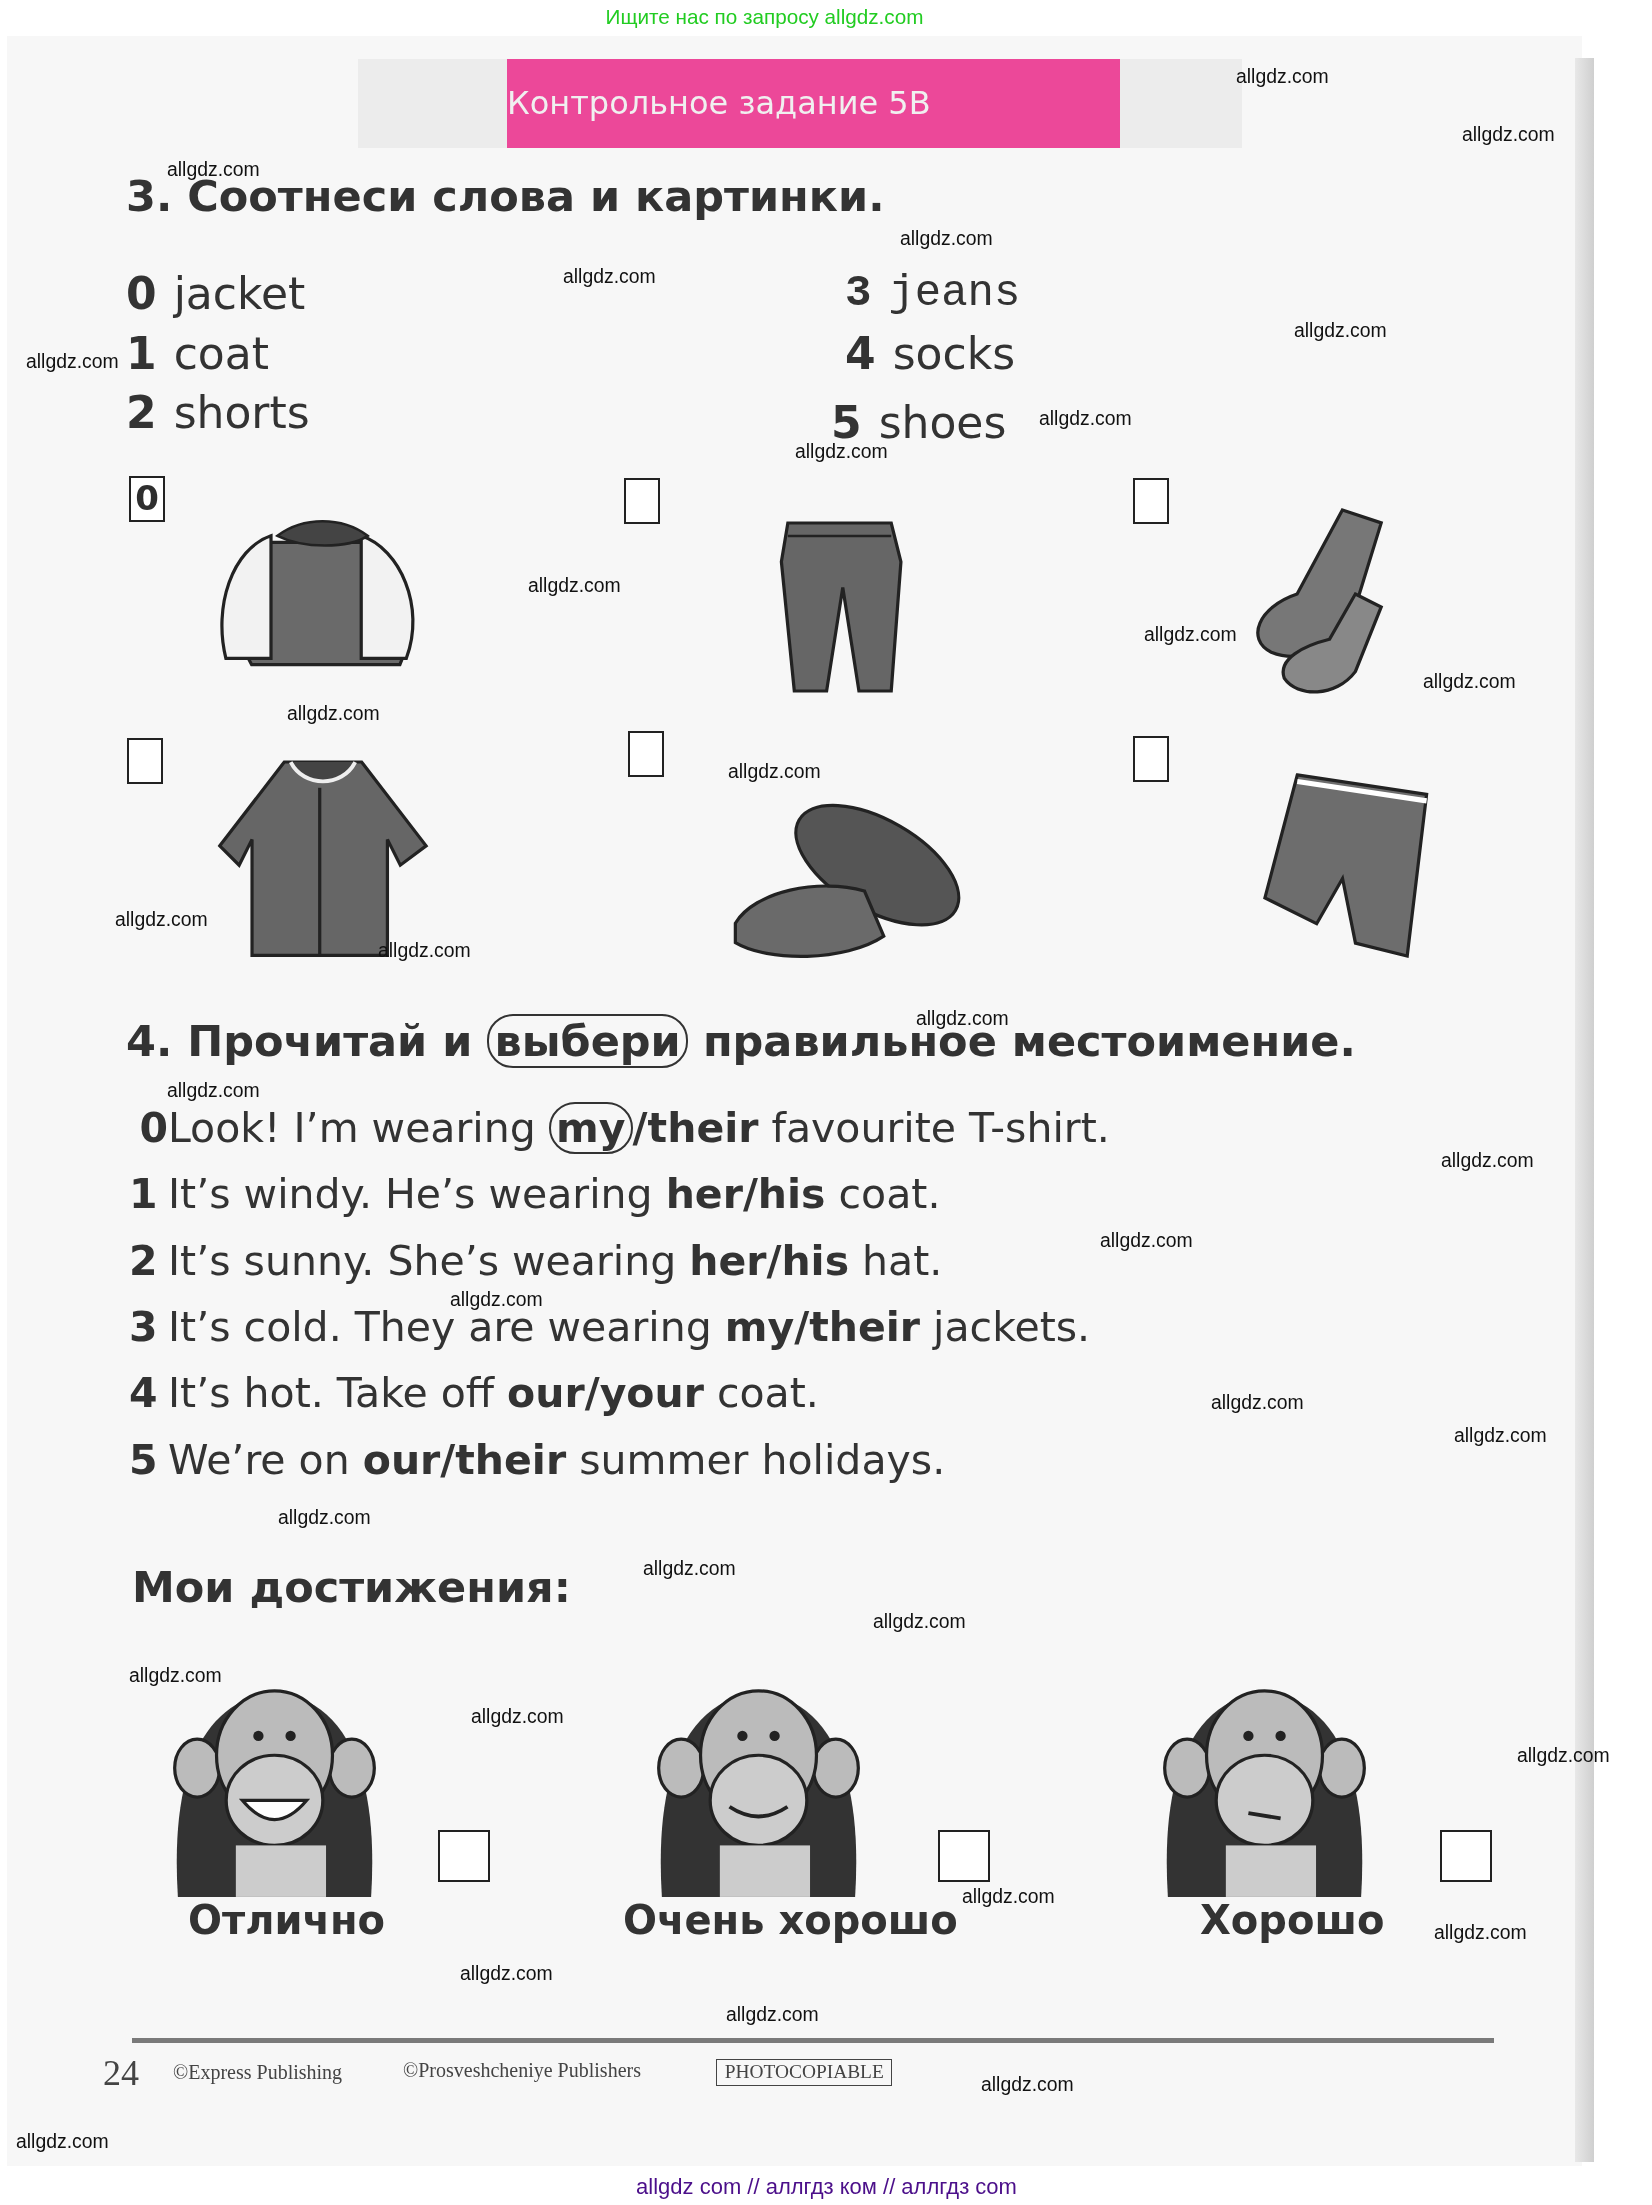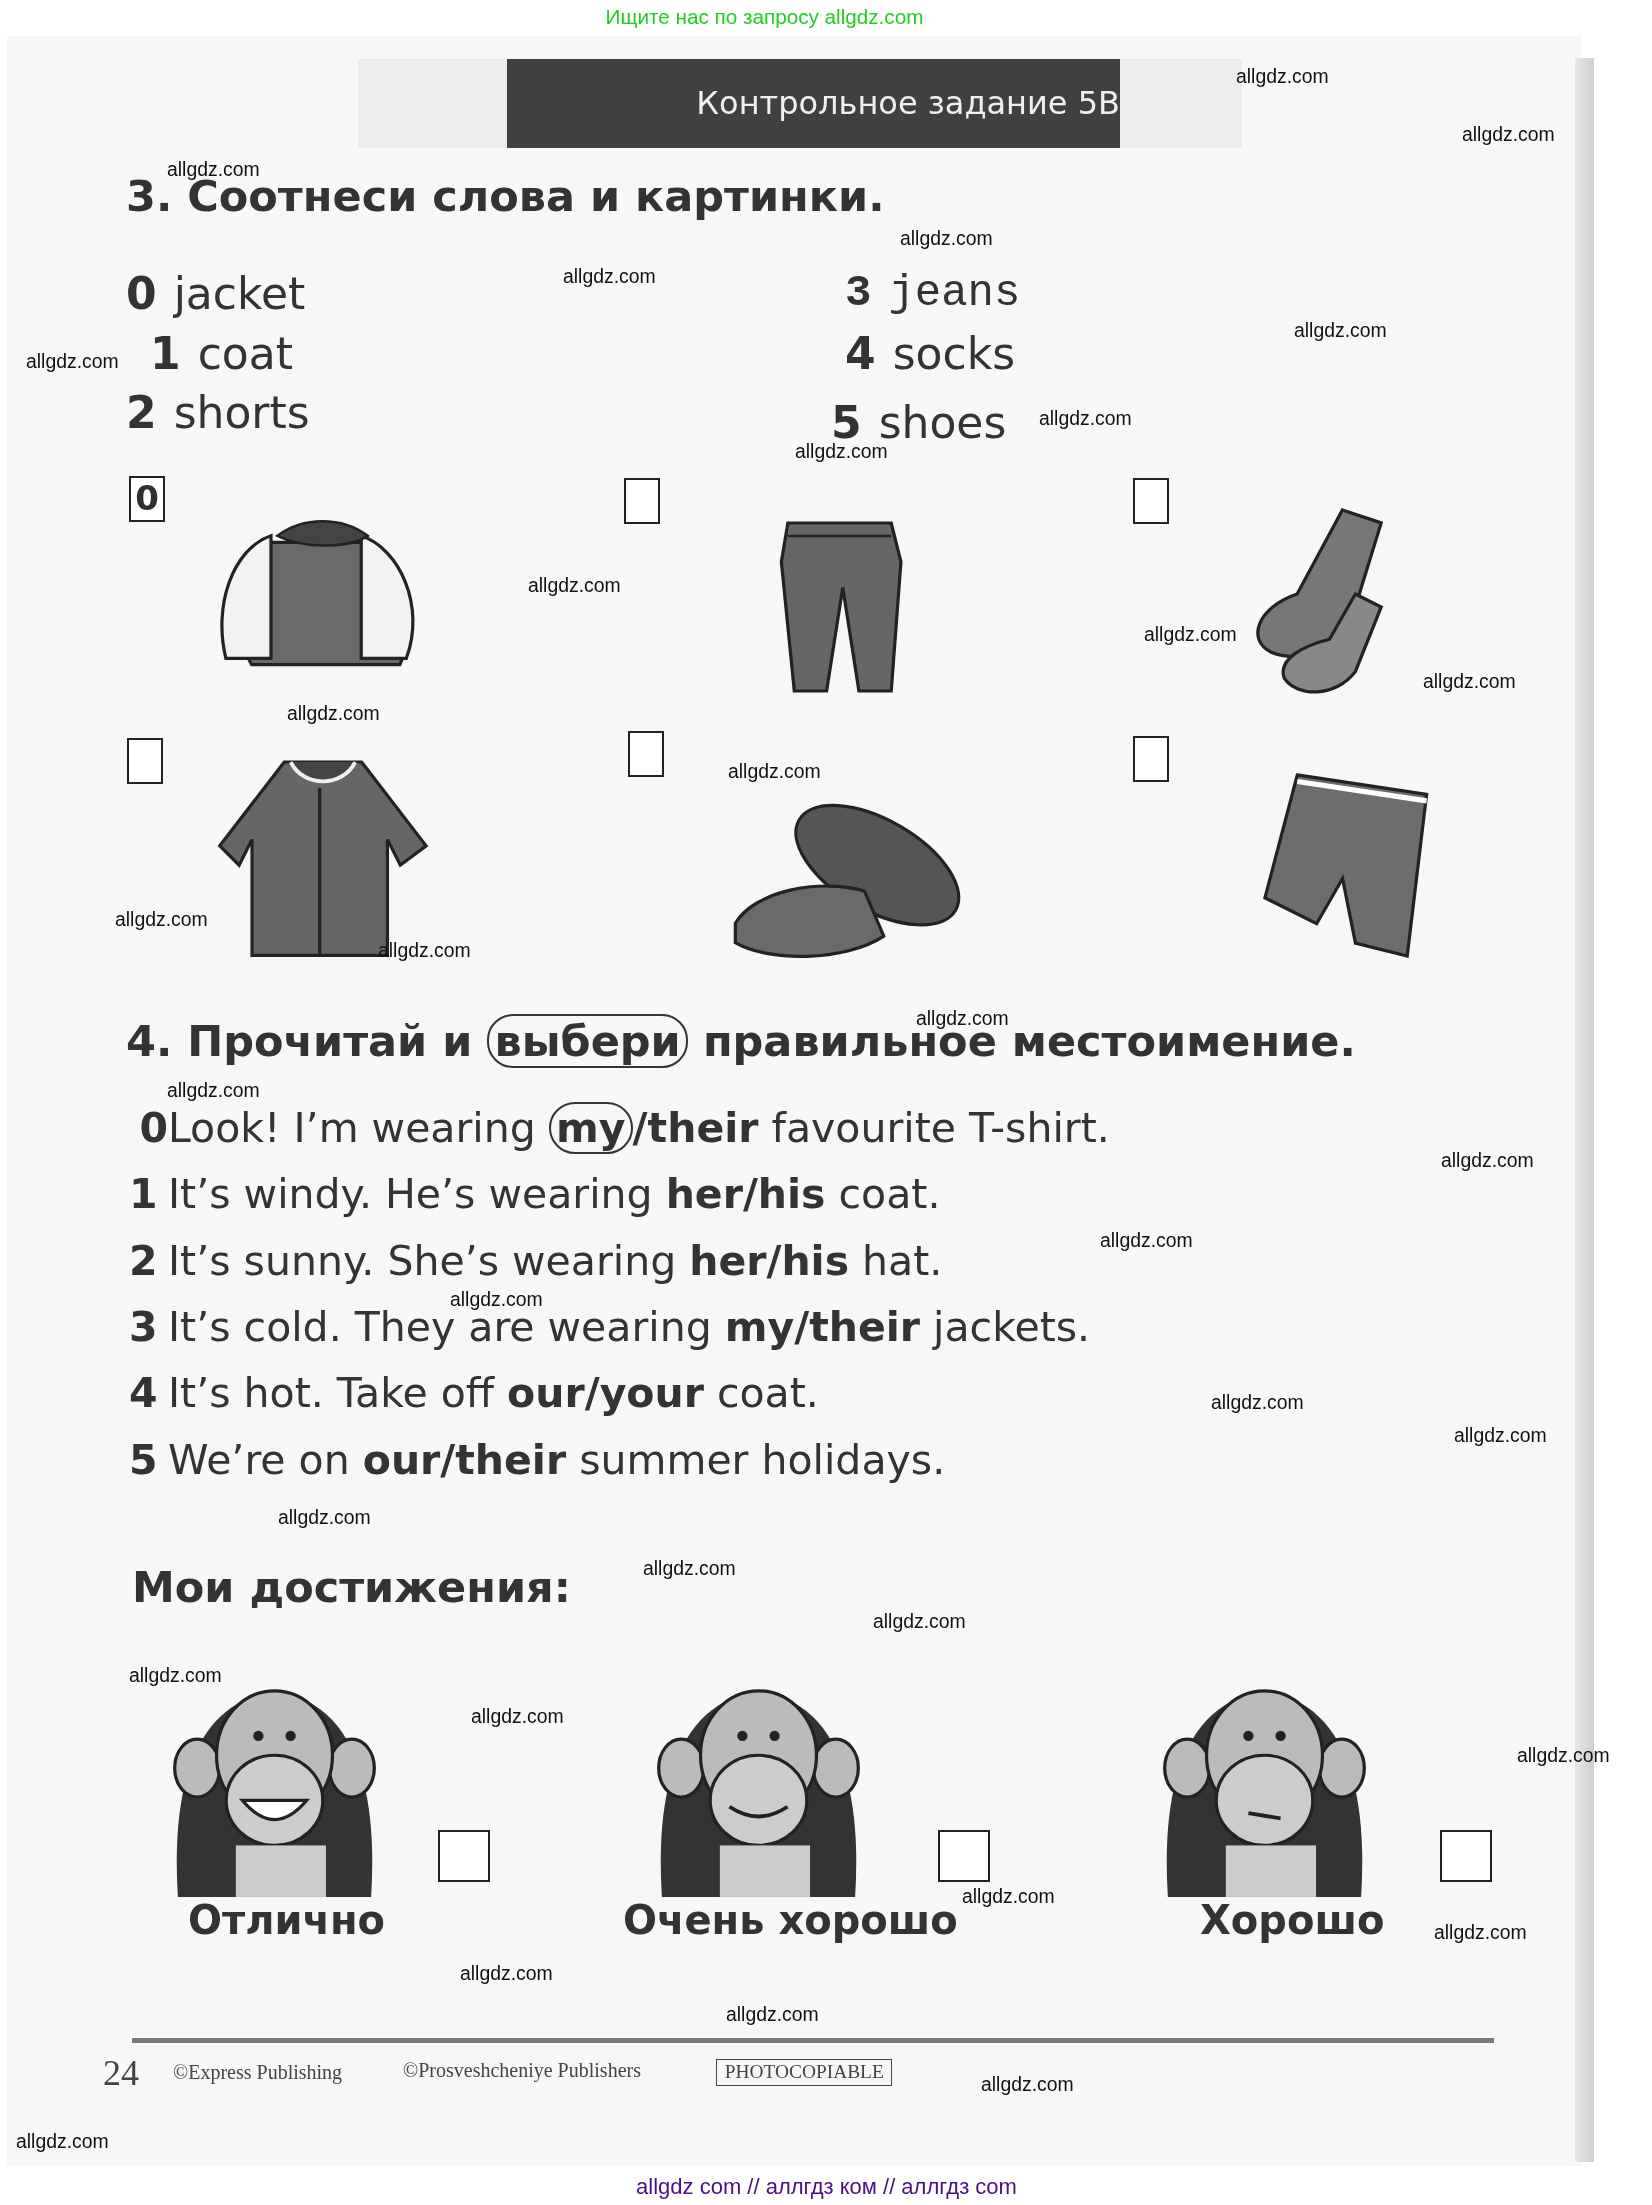--- a/index.html
+++ b/index.html
@@ -2,21 +2,21 @@
 <html style="font-size:10.3px"><head>
 <meta charset="utf-8">
 <style>
   html,body{margin:0;padding:0;}
   body{width:1653px;height:2205px;position:relative;background:#ffffff;overflow:hidden;font-family:"DejaVu Sans",sans-serif;color:#2e2e2e;}
   .abs{position:absolute;}
   .top-banner{left:0;top:0;width:1529px;height:34px;text-align:center;font-family:"Liberation Sans",sans-serif;font-size:20.7px;line-height:34px;}
   .page{left:6.5px;top:36px;width:1575px;height:2130px;background:#f7f7f7;}
   .page-edge{left:1575px;top:58px;width:19.4px;height:2104px;background:linear-gradient(90deg,#e8e8e8,#cfcfcf);}
   .header-bg{left:358px;top:59px;width:884px;height:89px;background:#ececec;}
-  .header-box{left:507px;top:59px;width:613px;height:89px;background:#404040;color:#f0f0f0;font-size:32px;text-align:right;line-height:89px;}
+  .header-box{left:507px;top:59px;width:613px;height:89px;background:#ec4899;color:#f0f0f0;font-size:32px;text-align:left;line-height:89px;}
   .ex-title{font-weight:bold;font-size:43px;color:#333;}
   .word{font-size:44px;color:#333;}
   .word b{font-weight:bold;margin-right:17px;}
   .box{width:36px;height:46px;border:2.6px solid #222;background:#fff;box-sizing:border-box;}
   .box0{font-weight:bold;font-size:34px;text-align:center;line-height:41px;}
   .sentence{font-size:41px;color:#333;white-space:nowrap;}
   .sentence .n{font-weight:bold;display:inline-block;width:39px;}
   .sentence b{font-weight:bold;}
   .circled{border:2.6px solid #333;border-radius:26px;padding:0 5.2px;}
   .wm{font-family:"Liberation Sans",sans-serif;font-size:19.4px;color:#111;}
@@ -34,21 +34,21 @@
 
 <div class="abs page"></div>
 <div class="abs page-edge"></div>
 
 <div class="abs header-bg"></div>
 <div class="abs header-box">Контрольное задание 5B</div>
 
 <div class="abs ex-title" style="left:126px;top:171px;">3. Соотнеси слова и картинки.</div>
 
 <div class="abs word" style="left:126px;top:268px;"><b>0</b><span>jacket</span></div>
-<div class="abs word" style="left:126px;top:328px;margin-left:24px;"><b>1</b><span>coat</span></div>
+<div class="abs word" style="left:126px;top:328px;"><b>1</b><span>coat</span></div>
 <div class="abs word" style="left:126px;top:387px;"><b>2</b><span>shorts</span></div>
 
 <div class="abs word" style="left:845px;top:268px;font-family:Liberation Mono, monospace;"><b>3</b><span>jeans</span></div>
 <div class="abs word" style="left:845px;top:328px;"><b>4</b><span>socks</span></div>
 <div class="abs word" style="left:831px;top:387px;margin-top:10px;"><b>5</b><span>shoes</span></div>
 
 <div class="abs box box0" style="left:129px;top:476px;">0</div>
 <div class="abs box" style="left:624px;top:478px;"></div>
 <div class="abs box" style="left:1133px;top:478px;"></div>
 

